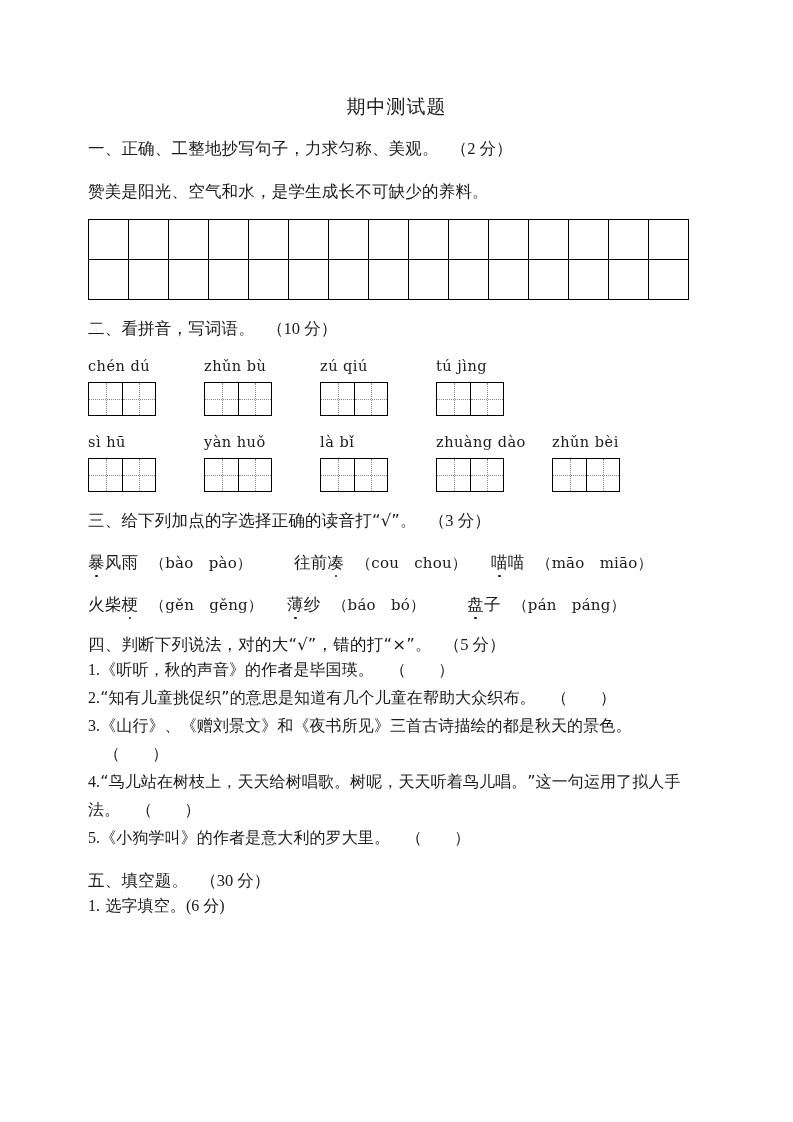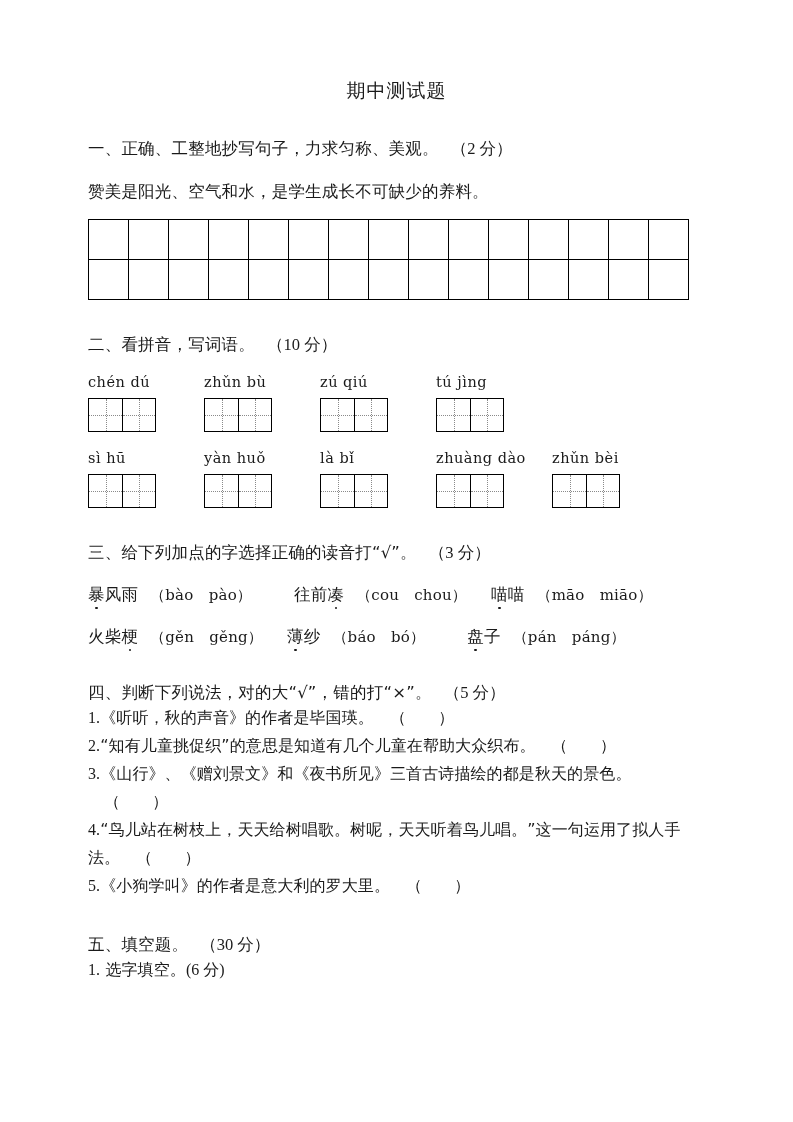--- a/index.html
+++ b/index.html
@@ -20,28 +20,28 @@
     width: 793px;
     height: 1122px;
     box-sizing: border-box;
     padding: 0 88px;
   }
   .doc-title {
     text-align: center;
     font-size: 19px;
     font-weight: normal;
     letter-spacing: 1px;
-    margin: 0;
+    margin: 16px;
     padding-top: 78px;
     font-family: "DejaVu Sans", "Liberation Sans", sans-serif;
   }
 
   .section-head {
     font-size: 16.5px;
-    margin-top: 34px;
+    margin-top: 18px;
     letter-spacing: 0.2px;
     font-family: "DejaVu Sans", "Liberation Sans", sans-serif;
   }
   .body-line {
     font-size: 16.5px;
     margin-top: 21px;
     letter-spacing: 0.2px;
     font-family: "DejaVu Sans", "Liberation Sans", sans-serif;
   }
   .pts {

